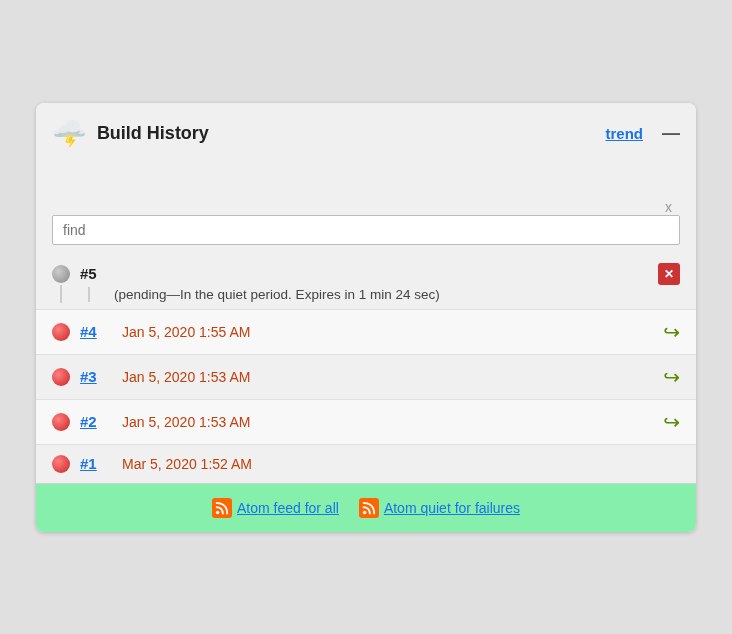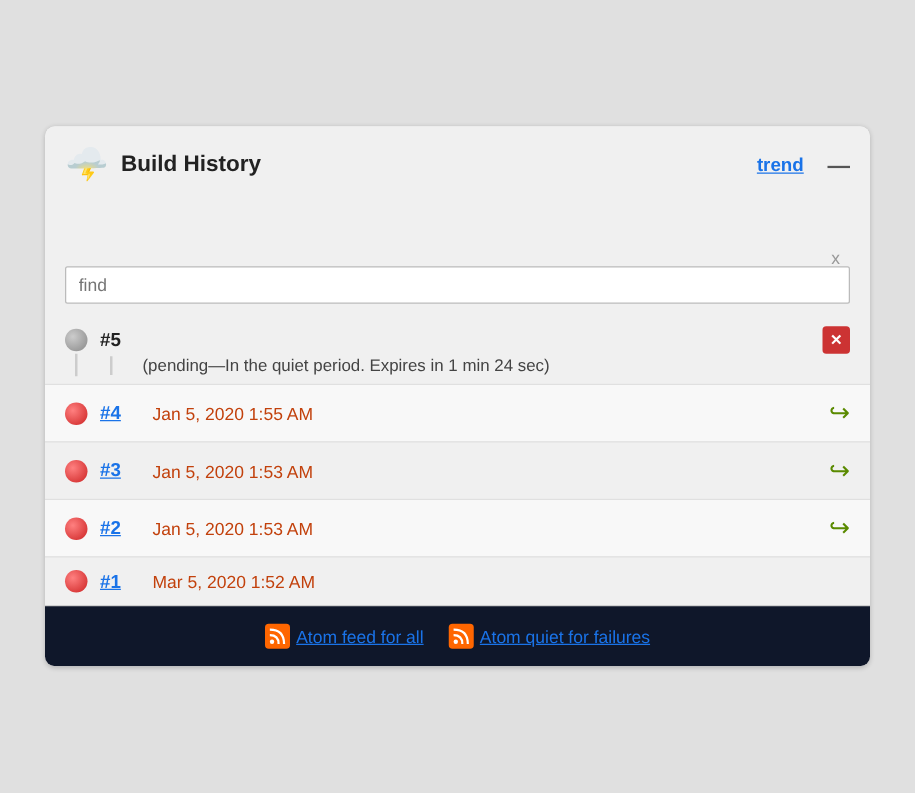--- a/index.html
+++ b/index.html
@@ -177,21 +177,21 @@
       color: #c2410c;
       font-size: 14px;
       flex: 1;
     }
     .rebuild-icon {
       color: #5a8a00;
       font-size: 20px;
       cursor: pointer;
     }
     .panel-footer {
-      background: #0f172a;
+      background: #86efac;
       padding: 14px 16px;
       display: flex;
       align-items: flex-end;
       justify-content: center;
       gap: 20px;
       border-top: 1px solid #d0d0d0;
     }
     .feed-link {
       display: flex;
       align-items: center;

